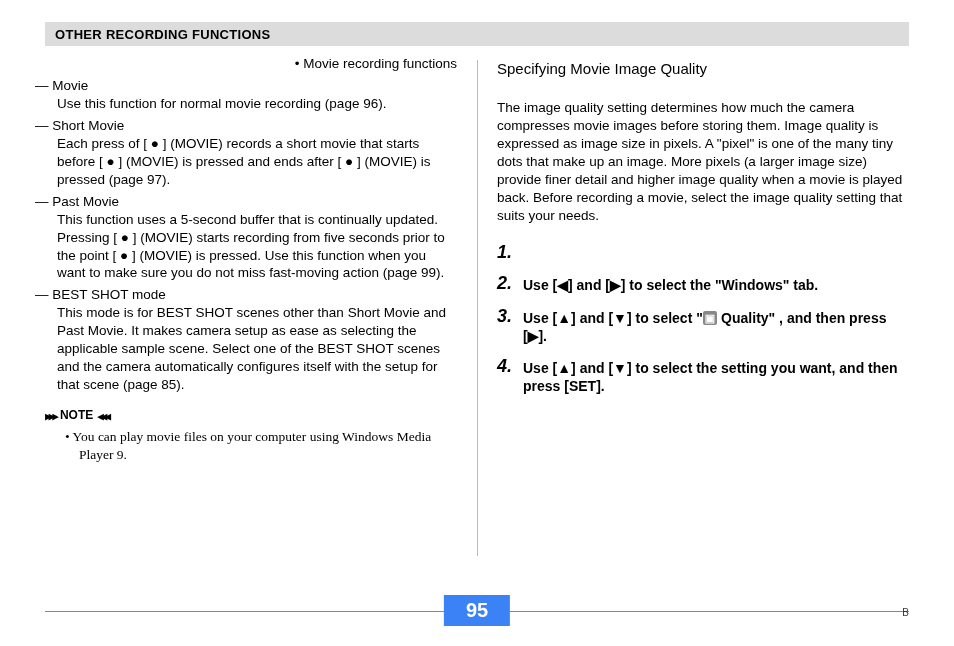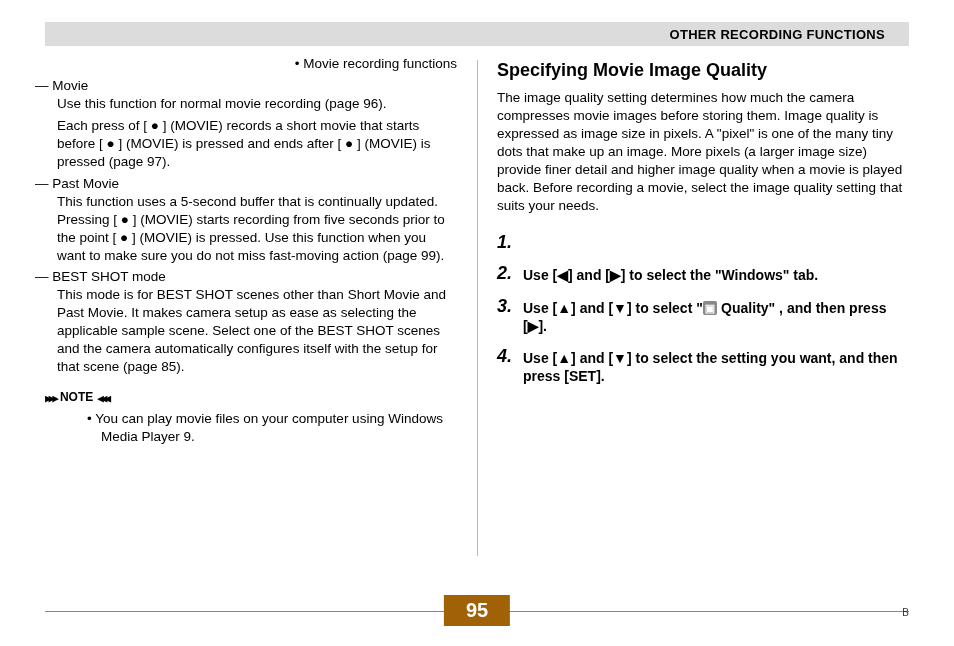--- a/index.html
+++ b/index.html
@@ -16,22 +16,21 @@
     width: 954px;
     height: 646px;
     box-sizing: border-box;
   }
   .header-bar {
     position: absolute;
     left: 45px;
     right: 45px;
     top: 22px;
     background: #dcdcdc;
-    padding: 3px 24px;
-    text-align: right;
+    padding: 3px 10px;
   }
   .header-bar span {
     font-weight: bold;
     font-size: 13px;
     letter-spacing: 0.3px;
   }
   .columns {
     position: absolute;
     top: 55px;
     left: 45px;
@@ -91,32 +90,33 @@
     margin-left: 0;
   }
   .note-chevrons-right, .note-chevrons-left {
     display: inline-block;
     font-family: monospace;
     font-size: 11px;
     letter-spacing: -3px;
     line-height: 1;
   }
   .note-body {
-    margin-left: 56px;
+    margin-left: 34px;
     margin-top: 4px;
+    font-family: Liberation Serif, serif;
   }
   .note-body::before {
     content: "• ";
     margin-left: -14px;
   }
   .section-heading {
-    font-size: 18px;
-    font-weight: bold;
+    font-size: 15px;
+    font-weight: normal;
     margin-top: 4px;
-    margin-bottom: 6px;
+    margin-bottom: 20px;
   }
   .intro {
     margin-bottom: 18px;
   }
   .step {
     display: flex;
     align-items: flex-start;
     margin: 10px 0 12px 0;
   }
   .step-num {
@@ -150,21 +150,21 @@
     bottom: 34px;
     height: 0;
     border-top: 1px solid #888;
     z-index: 1;
   }
   .page-number {
     position: absolute;
     bottom: 20px;
     left: 50%;
     transform: translateX(-50%);
-    background: #a16207;
+    background: #3b82f6;
     color: #fff;
     font-weight: bold;
     font-size: 20px;
     padding: 4px 22px;
     z-index: 2;
   }
   .corner-b {
     position: absolute;
     bottom: 28px;
     right: 45px;
@@ -186,20 +186,21 @@
 
     <div class="col col-left">
       <div class="bullet">• <span>Movie recording functions</span></div>
 
       <div class="dash-item">
         <div class="dash-title">Movie</div>
         <div class="dash-body">Use this function for normal movie recording (page 96).</div>
       </div>
 
       <div class="dash-item">
+        <div class="dash-title">Short Movie</div>
         <div class="dash-body">Each press of [ ● ] (MOVIE) records a short movie that starts before [ ● ] (MOVIE) is pressed and ends after [ ● ] (MOVIE) is pressed (page 97).</div>
       </div>
 
       <div class="dash-item">
         <div class="dash-title">Past Movie</div>
         <div class="dash-body">This function uses a 5-second buffer that is continually updated. Pressing [ ● ] (MOVIE) starts recording from five seconds prior to the point [ ● ] (MOVIE) is pressed. Use this function when you want to make sure you do not miss fast-moving action (page 99).</div>
       </div>
 
       <div class="dash-item">
         <div class="dash-title">BEST SHOT mode</div>

